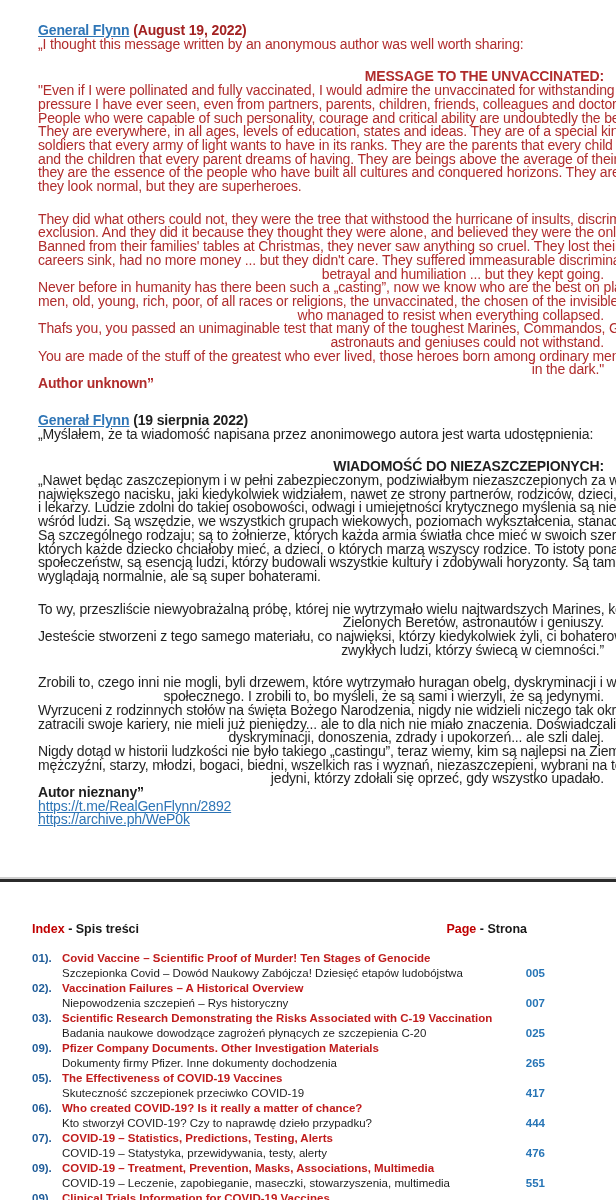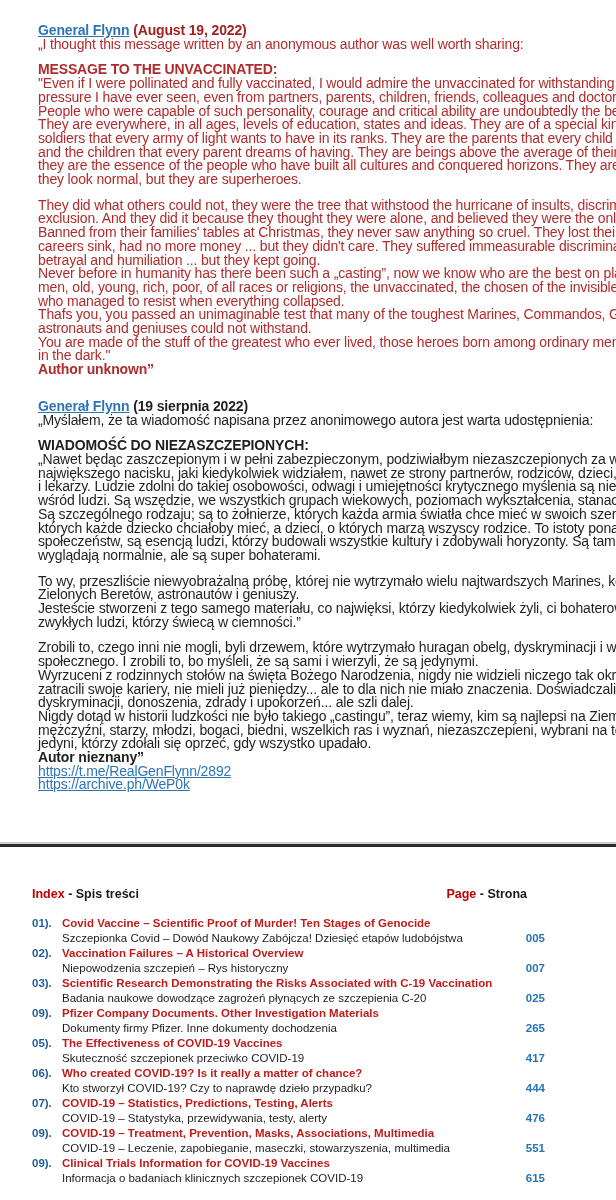--- a/index.html
+++ b/index.html
@@ -16,21 +16,21 @@
     padding: 24px 12px 0 38px;
     font-size: 14px;
     line-height: 13.7px;
     letter-spacing: -0.15px;
   }
   .line { white-space: nowrap; }
   .para { white-space: pre; }
   .red  { color: #b02c2c; }
   .dkred { color: #a32121; }
   .bold { font-weight: bold; }
-  .mt   { margin-top: 12px; }
+  .mt   { margin-top: 19px; text-align: right; }
   a.link {
     color: #2e75b6;
     font-weight: bold;
     text-decoration: underline;
     cursor: pointer;
   }
   .polish-section { margin-top: 23px; color: #1f1f1f; }
   .links-block a {
     display: block;
     color: #2e75b6;

